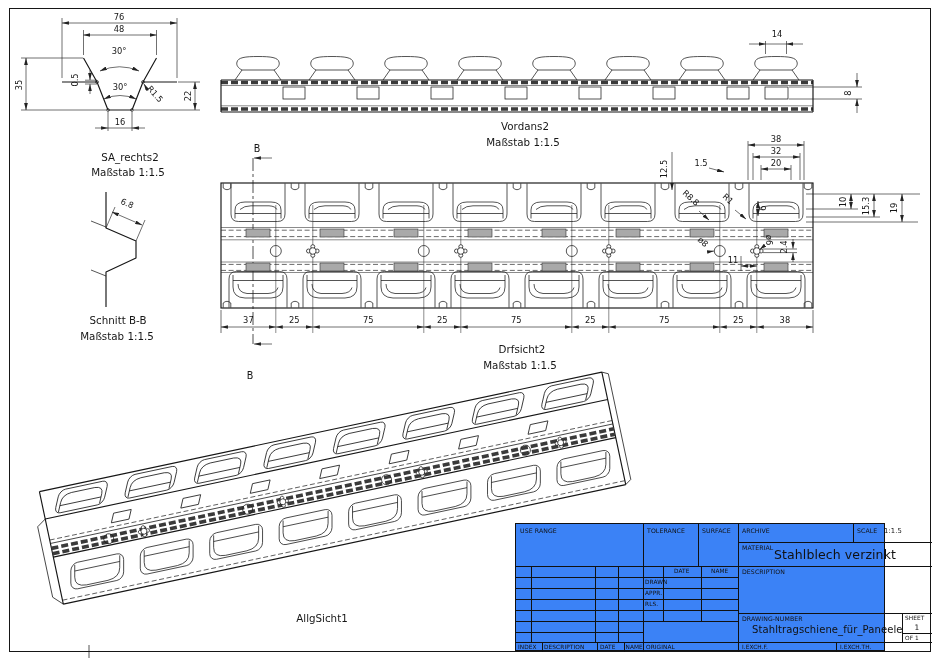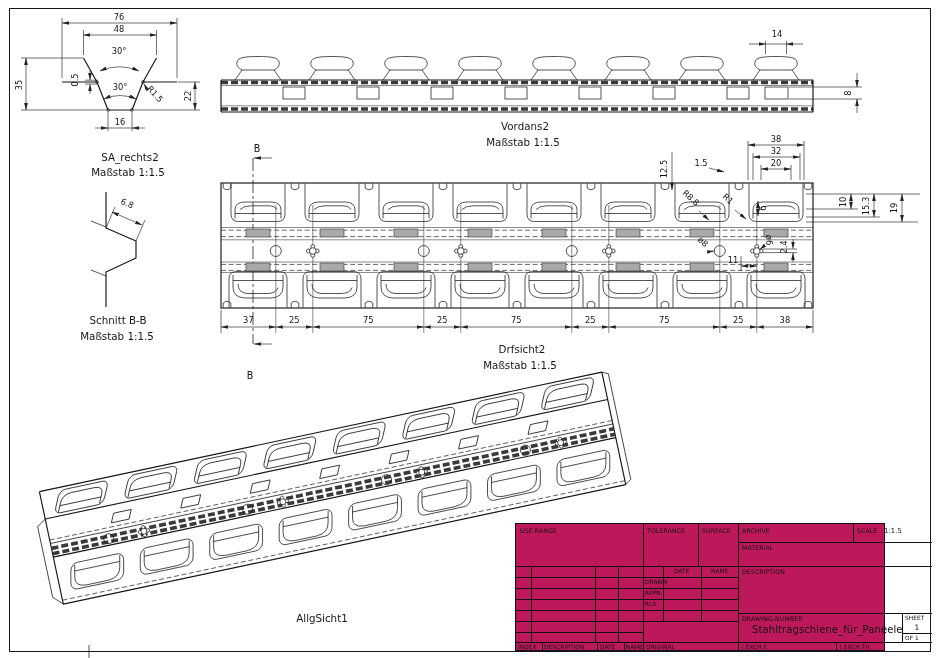--- a/index.html
+++ b/index.html
@@ -10,21 +10,21 @@
   .thin{stroke:#1c1c1c;stroke-width:.75;fill:none}
   .hair{stroke:#2a2a2a;stroke-width:.55;fill:none}
   .dim{stroke:#222;stroke-width:.65;fill:none}
   .dsh{stroke:#2a2a2a;stroke-width:.7;fill:none;stroke-dasharray:5 2.6}
   .thk{stroke:#3a3a3a;stroke-width:3.6;fill:none;stroke-dasharray:7 3}
   .cdot{stroke:#222;stroke-width:.8;fill:none;stroke-dasharray:13 3 3 3}
   .dt{font-size:8.3px;text-anchor:middle}
   .lbl{font-size:10.3px;text-anchor:middle}
   .bm{font-size:9.6px;text-anchor:middle}
   
-  #tblock{position:absolute;left:515px;top:523px;width:370px;height:128px;border:1.2px solid #111;box-sizing:border-box;background:#be185d}
+  #tblock{position:absolute;left:515px;top:523px;width:370px;height:128px;border:1.2px solid #111;box-sizing:border-box;background:#3b82f6}
   .ln{position:absolute;background:#111}
   .vl{width:1px}
   .hl{height:1px}
   .tbt{position:absolute;font-size:6.2px;color:#111;white-space:nowrap;letter-spacing:.1px}
   .tbs{font-size:5.8px}
   .tbv{font-size:10px}
 </style>
 </head>
 <body>
 
@@ -407,20 +407,21 @@
     <div class="ln hl" style="left:0;top:118px;width:416px"></div>
   </div>
 
   <span class="tbt" style="left:4px;top:3px">USE RANGE</span>
   <span class="tbt" style="left:131px;top:3px">TOLERANCE</span>
   <span class="tbt" style="left:186px;top:3px">SURFACE</span>
   <span class="tbt" style="left:226px;top:3px">ARCHIVE</span>
   <span class="tbt" style="left:341px;top:3px">SCALE</span>
   <span class="tbt" style="left:368px;top:3px;font-size:6.8px">1:1.5</span>
   <span class="tbt" style="left:226px;top:20px">MATERIAL</span>
+  <div class="tbt" style="left:222px;top:23px;width:194px;text-align:center;font-size:12.5px">Stahlblech verzinkt</div>
   <span class="tbt tbs" style="left:158px;top:44px">DATE</span>
   <span class="tbt tbs" style="left:195px;top:44px">NAME</span>
   <span class="tbt tbs" style="left:129px;top:55px">DRAWN</span>
   <span class="tbt tbs" style="left:129px;top:66px">APPR.</span>
   <span class="tbt tbs" style="left:129px;top:77px">RLS.</span>
   <span class="tbt" style="left:226px;top:44px">DESCRIPTION</span>
   <span class="tbt" style="left:226px;top:91px">DRAWING-NUMBER</span>
   <span class="tbt tbv" style="left:236px;top:100px">Stahltragschiene_für_Paneele</span>
   <span class="tbt tbs" style="left:389px;top:91px">SHEET</span>
   <div class="tbt" style="left:386px;top:99px;width:30px;text-align:center;font-size:7.5px">1</div>

